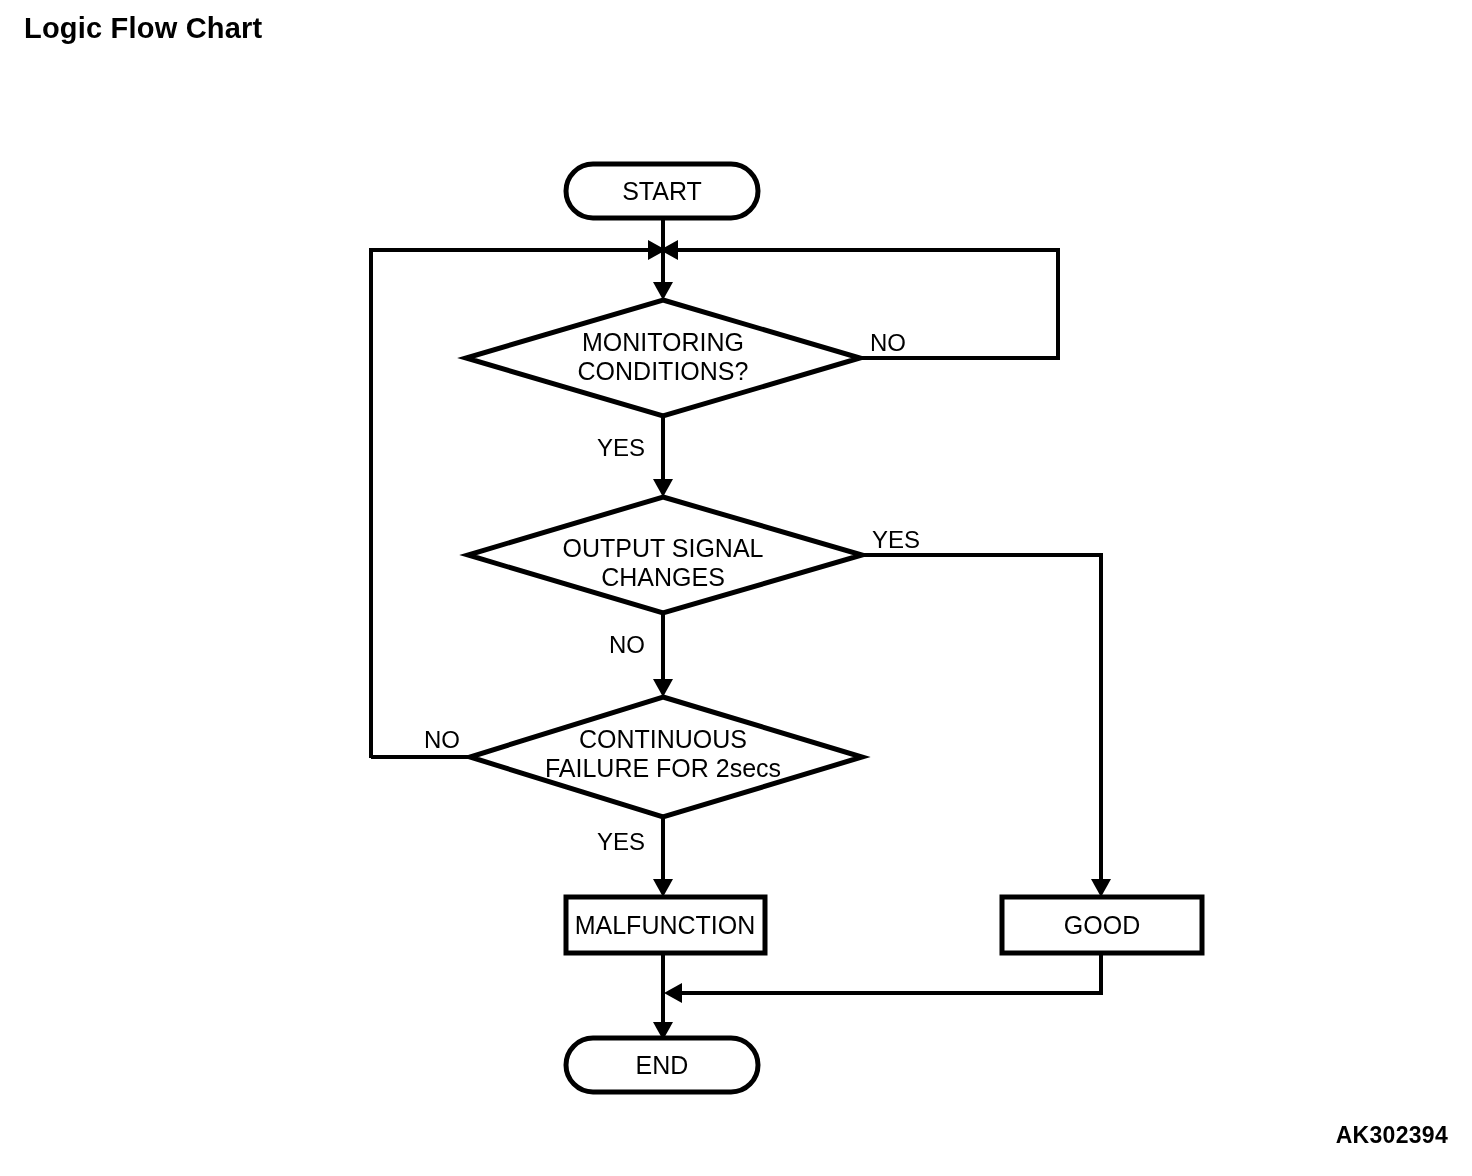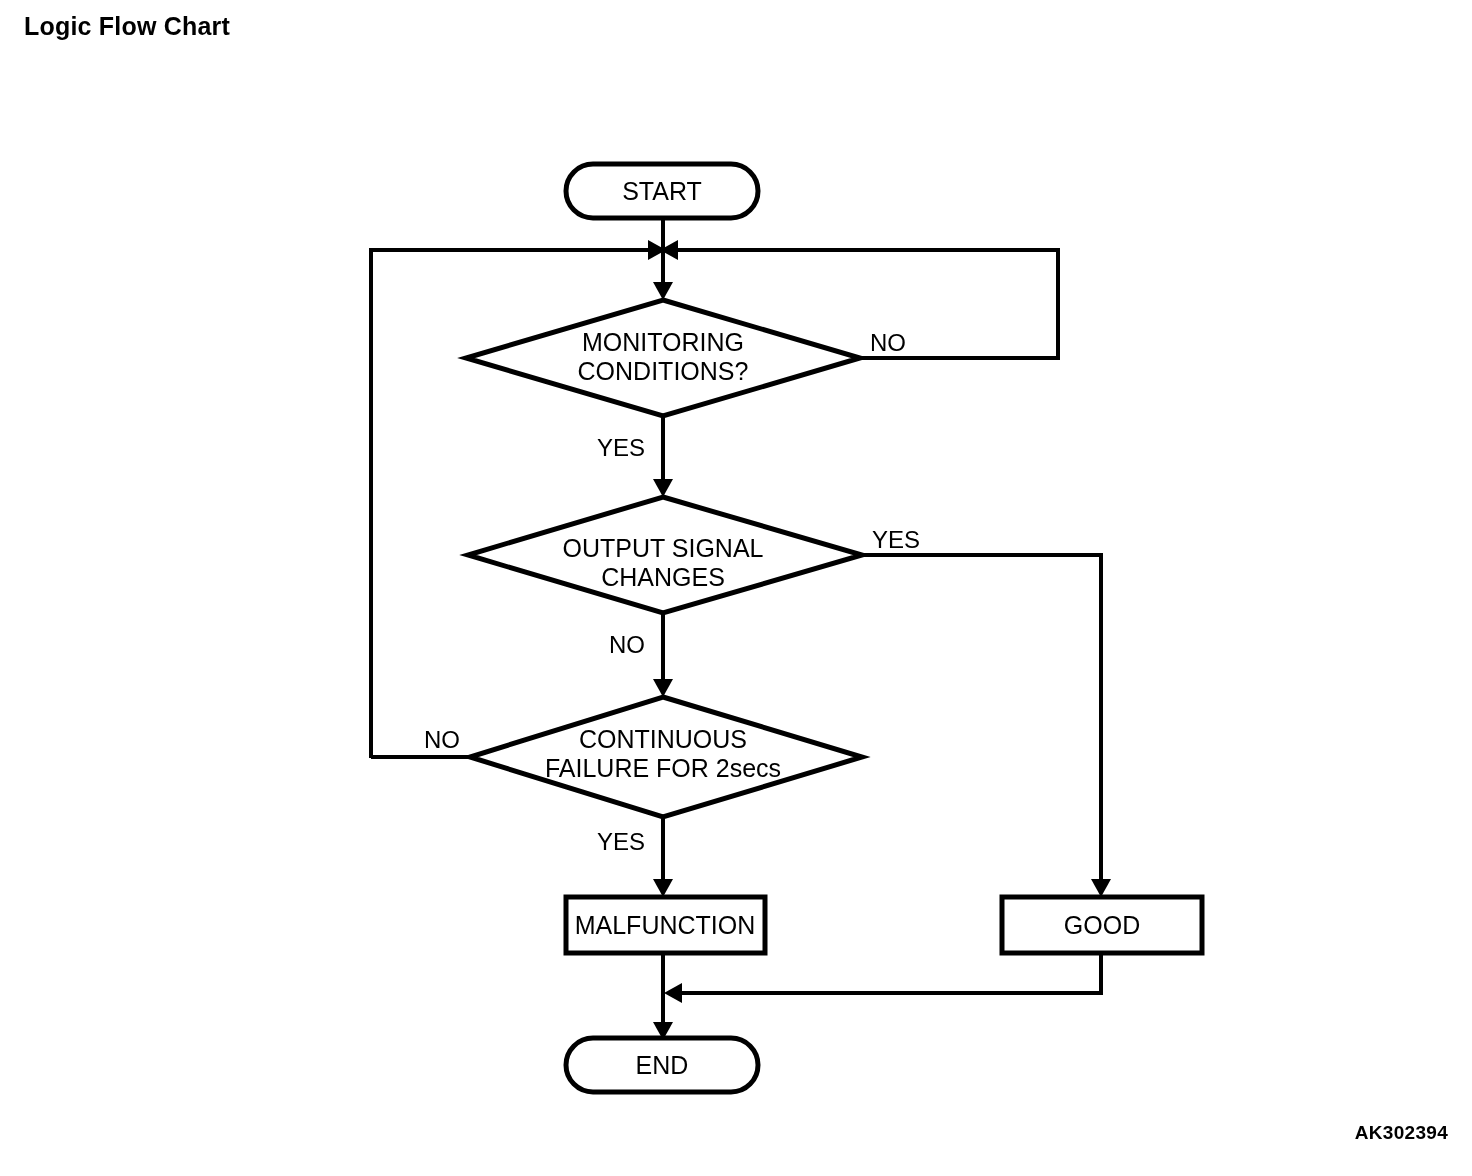--- a/index.html
+++ b/index.html
@@ -12,31 +12,31 @@
     height: 1176px;
     font-family: "Liberation Sans", sans-serif;
     color: #000000;
     position: relative;
     overflow: hidden;
   }
   #page-title {
     position: absolute;
     left: 24px;
     top: 12px;
-    font-size: 25px;
+    font-size: 29px;
     font-weight: bold;
     letter-spacing: 0.2px;
     color: #000000;
     white-space: nowrap;
   }
   #figure-code {
     position: absolute;
     right: 24px;
     top: 1122px;
-    font-size: 19px;
+    font-size: 23px;
     font-weight: bold;
     letter-spacing: 0.3px;
     color: #000000;
     white-space: nowrap;
   }
   #flow-canvas {
     position: absolute;
     left: 0;
     top: 0;
     width: 1472px;

